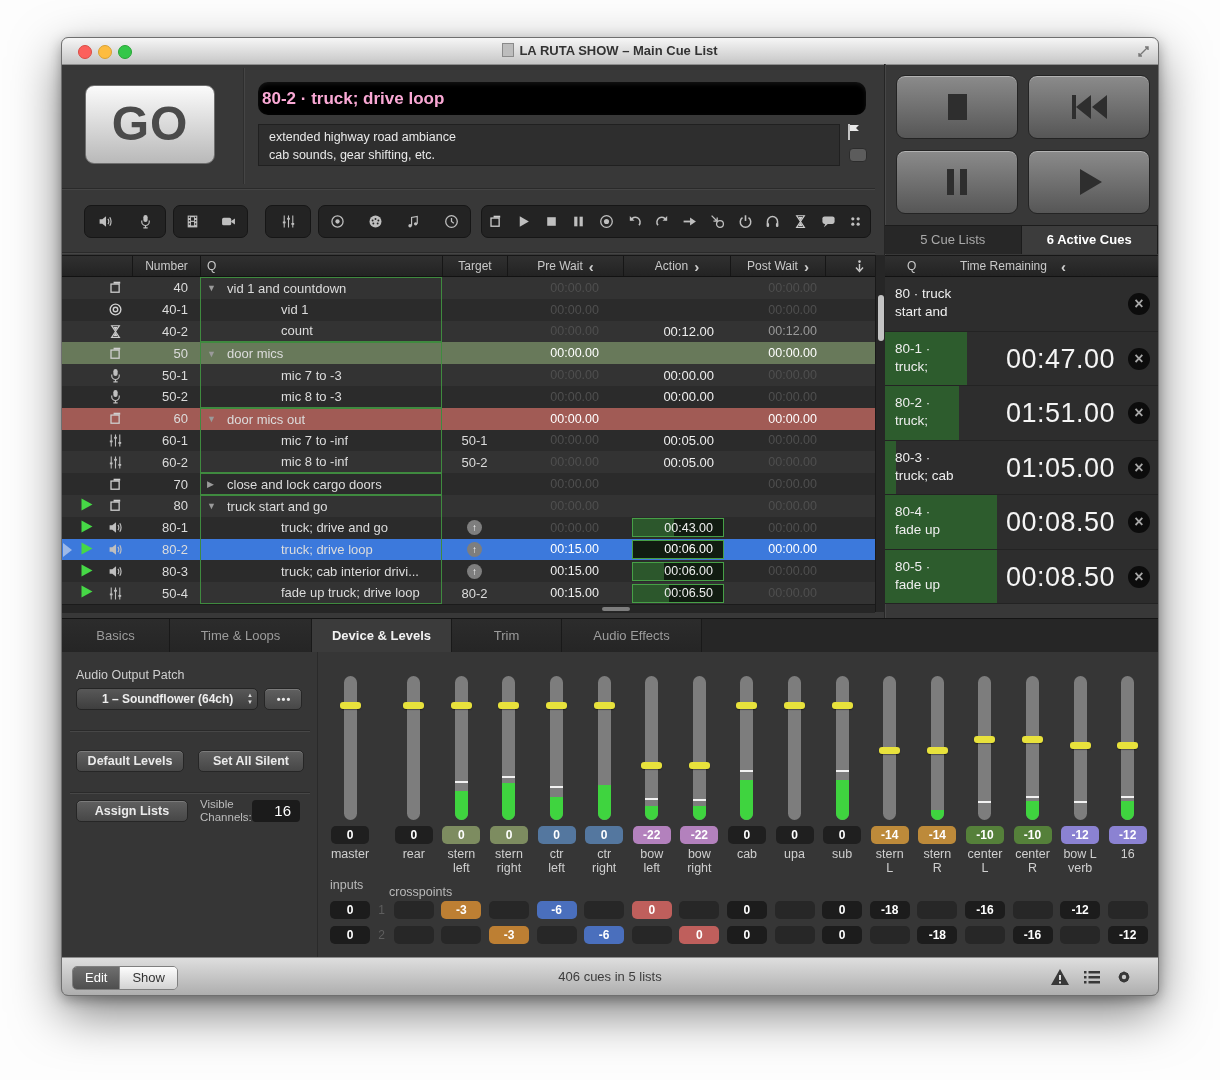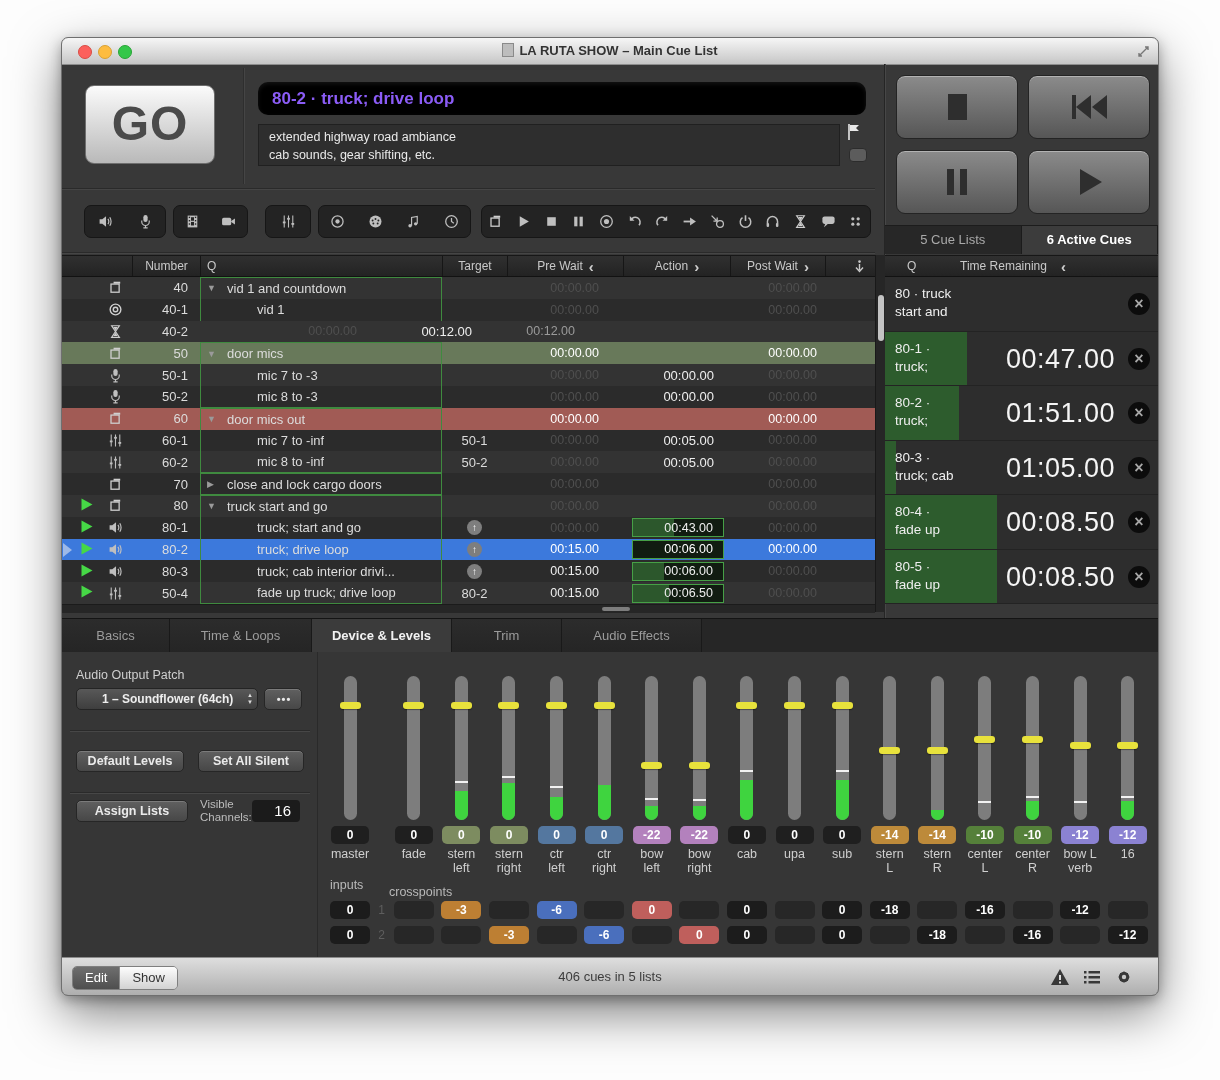--- a/index.html
+++ b/index.html
@@ -13,21 +13,21 @@
   .tl{position:absolute;top:7px;width:12px;height:12px;border-radius:50%}
   .title{position:absolute;left:0;right:0;top:0;height:26px;line-height:26px;text-align:center;
          font-size:13px;color:#333;font-weight:bold}
   .doc-ic{display:inline-block;width:10px;height:12px;background:#bdbdbd;border:1px solid #8a8a8a;vertical-align:-2px;margin-right:5px}
   .rsz{position:absolute;right:8px;top:6px;color:#777}
   
   .gobtn{position:absolute;left:23px;top:47px;width:128px;height:77px;border-radius:9px;
          background:linear-gradient(#fbfbfb,#b9b9b9);border:1px solid #6e6e6e;
          color:#4a4a4a;font-size:48px;font-weight:bold;text-align:center;line-height:75px;letter-spacing:1px}
   .cuedisp{position:absolute;left:196px;top:44px;width:608px;height:33px;background:#000;border-radius:10px;
-           color:#8b5cf6;font-size:17px;font-weight:bold;line-height:33px;padding-left:14px;box-sizing:border-box;
+           color:#f9a8d4;font-size:17px;font-weight:bold;line-height:33px;padding-left:4px;box-sizing:border-box;
            box-shadow:inset 0 2px 4px rgba(255,255,255,.08)}
   .notes{position:absolute;left:196px;top:86px;width:582px;height:42px;background:#2e2e2e;border:1px solid #202020;
          color:#e9e9e9;font-size:12.5px;line-height:18px;padding:3px 10px;box-sizing:border-box}
   .flag{position:absolute;left:784px;top:85px}
   .pill{position:absolute;left:787px;top:110px;width:16px;height:12px;border-radius:4px;background:#5c5c5c;border:1px solid #2c2c2c}
   .hline{position:absolute;left:0;width:813px;height:1px;background:#2a2a2a;box-shadow:0 1px 0 #454545}
   .vsep-top{position:absolute;left:181px;top:30px;width:1px;height:116px;background:#2e2e2e;box-shadow:1px 0 0 #454545}
   .vsep-main{position:absolute;left:822px;top:26px;width:1px;height:554px;background:#252525;box-shadow:1px 0 0 #474747}
   
   .tbgrp{position:absolute;top:167px;height:33px;background:#232323;border:1px solid #161616;border-radius:7px;
@@ -62,21 +62,21 @@
   .c-tg{width:65px;text-align:center;display:flex;justify-content:center;align-items:center}
   .c-pre{width:116px;text-align:right;padding-right:24px;box-sizing:border-box;font-size:12.5px}
   .c-act{width:107px;height:100%;display:flex;align-items:center;justify-content:flex-end;box-sizing:border-box;position:relative}
   .c-post{width:95px;text-align:right;padding-right:8px;box-sizing:border-box;font-size:12.5px}
   .dim{color:#4f4f4f}.mid{color:#9a9a9a}.bright{color:#eee}
   .row.green .bright,.row.red .bright,.row.sel .bright{color:#fff}
   .g-top{border-top:1px solid #3f8a3f}.g-bot{border-bottom:1px solid #3f8a3f}
   .g-lr{border-left:1px solid #3f8a3f;border-right:1px solid #3f8a3f}
   .disc{width:14px;font-size:9px;color:#9a9a9a;margin-left:6px}
   .qname{white-space:nowrap;overflow:hidden}
-  .ind0 .qname{margin-left:6px}.ind1 .qname{margin-left:36px}
+  .ind0 .qname{margin-left:6px}.ind1 .qname{margin-left:60px}
   .selptr{position:absolute;left:1px;top:4px;width:0;height:0;border-top:7px solid transparent;border-bottom:7px solid transparent;border-left:9px solid #9db9e8}
   .tgtc{width:15px;height:15px;border-radius:50%;background:#7e7e7e;color:#fff;font-size:10px;font-weight:bold;line-height:15px;text-align:center}
   .abox{width:92px;height:19px;border:1px solid #46a046;background:#111c11;margin-right:6px;position:relative;display:flex;align-items:center;justify-content:flex-end;box-sizing:border-box}
   .abox .prog{position:absolute;left:0;top:0;bottom:0;background:#2c572c}
   .abox span{position:relative;padding-right:10px;font-size:12.5px}
   .hscroll{position:absolute;left:0;top:566px;width:813px;height:8px;background:#262626;border-top:1px solid #1b1b1b}
   .hthumb{position:absolute;left:540px;top:2px;width:28px;height:4px;border-radius:2px;background:#7d7d7d}
   .vstrip{position:absolute;left:813px;top:217px;width:10px;height:357px;background:#262626;border-left:1px solid #191919;box-sizing:border-box}
   .vthumb{position:absolute;left:2px;top:40px;width:6px;height:46px;border-radius:3px;background:#c4c4c4}
   
@@ -443,20 +443,24 @@
       <div class="c-ic">
           <span class="icn">
             <svg viewBox="0 0 14 14">
               <path d="M3.4 1.6h7.2L7 7l3.6 5.4H3.4L7 7z" stroke="#cfcfcf" fill="none" stroke-width="1.1"></path>
               <path d="M4.9 2.7h4.2L7 5.9zM7 8.2l2.1 3.1H4.9z" fill="#cfcfcf"></path>
             </svg>
           </span>
         </div>
       <div class="c-num">40-2</div>
       <div class="c-sp"></div>
+      <div class="c-q g-lr g-bot ind1">
+        <span class="disc"></span>
+        <span class="qname">count</span>
+      </div>
       <div class="c-tg"></div>
       <div class="c-pre dim">00:00.00</div>
       <div class="c-act">
           <span class="bright" style="padding-right:16px">00:12.00</span>
         </div>
       <div class="c-post mid">00:12.00</div>
     </div>
       <div class="row green">
       <div class="c-gut"></div>
       <div class="c-st"></div>
@@ -667,21 +671,21 @@
             <svg viewBox="0 0 14 14">
               <path d="M1.5 5h2.5L7.5 2v10L4 9H1.5z" fill="#bfbfbf"></path>
               <path d="M9.3 4.5q1.6 2.5 0 5M11 3q2.4 4 0 8" stroke="#bfbfbf" fill="none" stroke-width="1.1"></path>
             </svg>
           </span>
         </div>
       <div class="c-num">80-1</div>
       <div class="c-sp"></div>
       <div class="c-q g-lr ind1">
         <span class="disc"></span>
-        <span class="qname">truck; start and go</span>
+        <span class="qname">truck; drive and go</span>
       </div>
       <div class="c-tg">
           <span class="tgtc">↑</span>
         </div>
       <div class="c-pre dim">00:00.00</div>
       <div class="c-act">
           <div class="abox">
             <div class="prog" style="width:45%"></div>
             <span class="bright">00:43.00</span>
           </div>
@@ -881,21 +885,21 @@
       </div>
       <div class="fval vc-dark">0</div>
       <div class="flab">master</div>
     </div>
           <div class="fcol" style="width:47.6px;margin-right:0px">
       <div class="ftrack">
 
         <div class="fthumb" style="top:18%"></div>
       </div>
       <div class="fval vc-dark">0</div>
-      <div class="flab">fade</div>
+      <div class="flab">rear</div>
     </div>
           <div class="fcol" style="width:47.6px;margin-right:0px">
       <div class="ftrack">
         <div class="fmeter" style="height:20%"></div>
         <div class="fpeak" style="bottom:26%"></div>
         <div class="fthumb" style="top:18%"></div>
       </div>
       <div class="fval vc-olive">0</div>
       <div class="flab">stern<br>left</div>
     </div>

